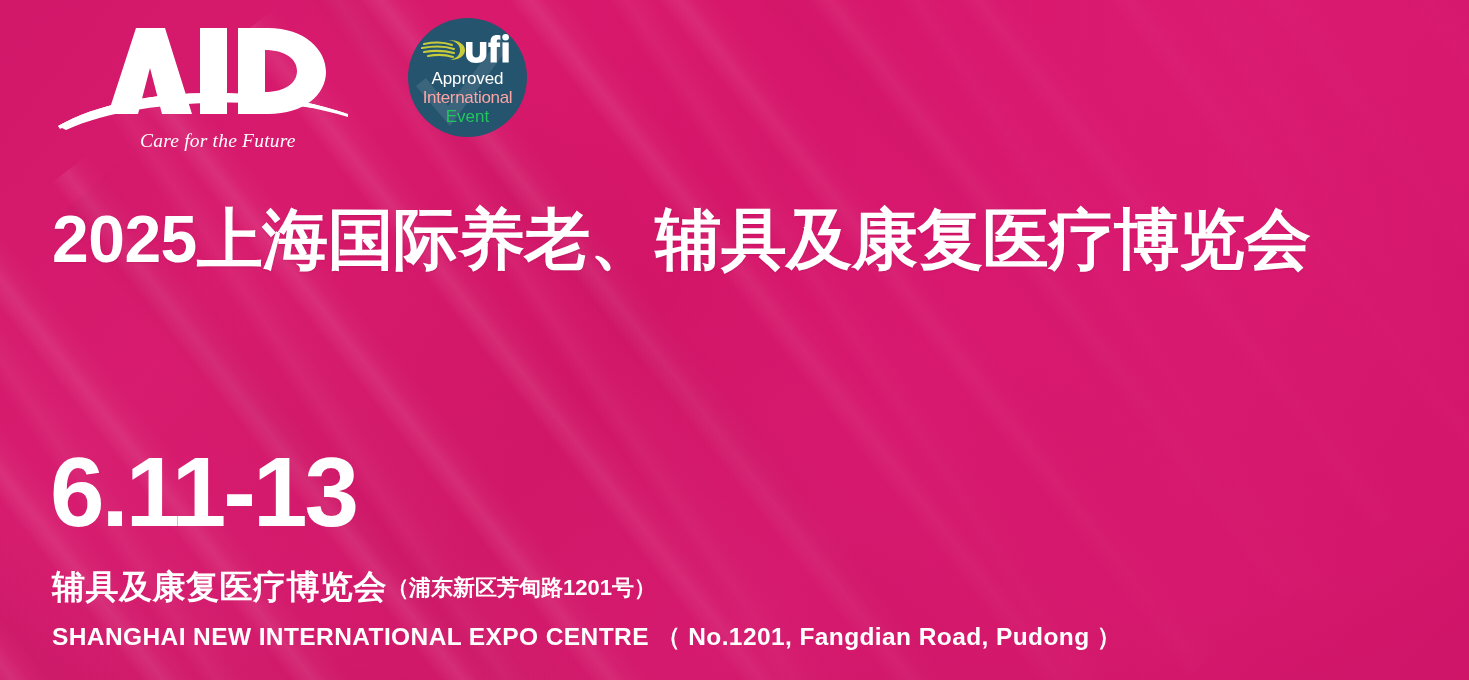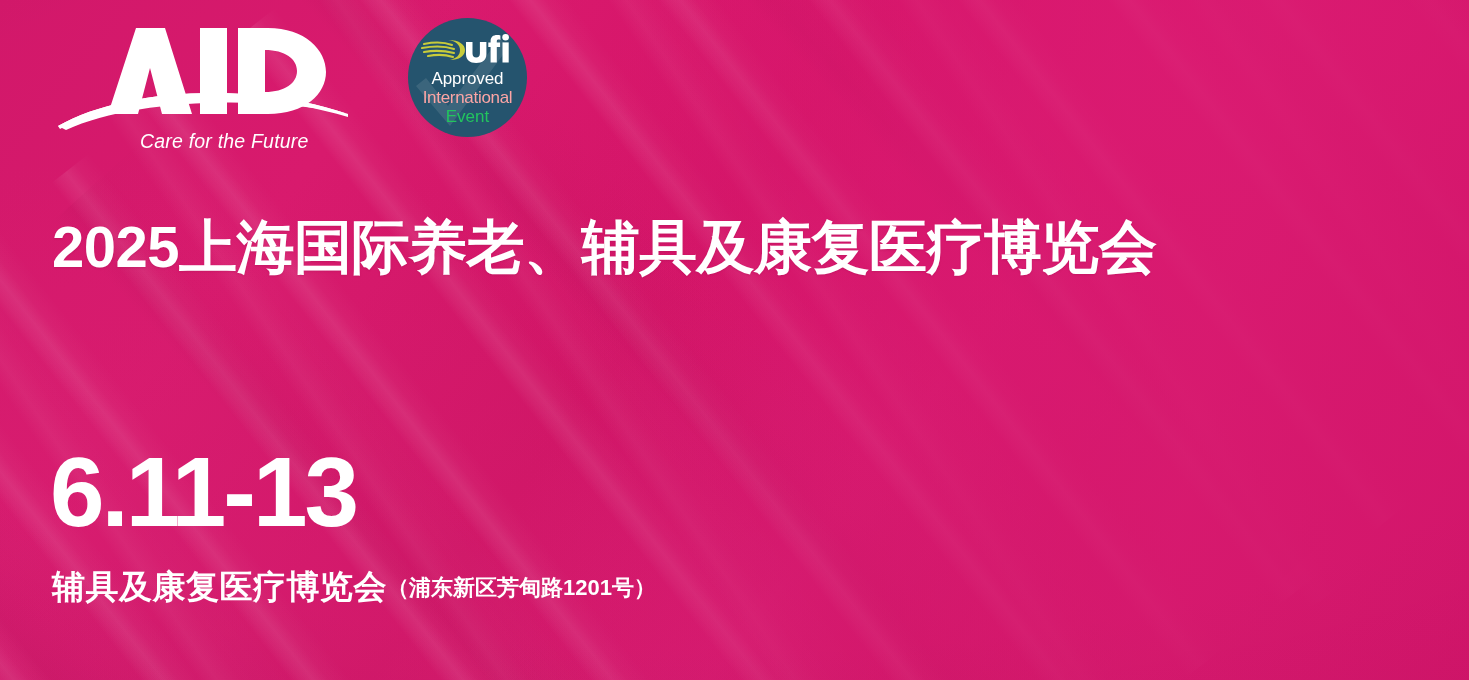--- a/index.html
+++ b/index.html
@@ -79,21 +79,21 @@
   }
   #aid-logo-svg{ display:block; width:300px; height:125px; }
   .logo-tagline{
     position:absolute; left:88px; top:112px;
     color:#ffffff;
     font-size:19.5px;
     font-style:italic;
     font-weight:400;
     letter-spacing:.2px;
     white-space:nowrap;
-    font-family:Liberation Sans, sans-serif;
+    font-family:Liberation Serif, serif;
     text-align:right;
   }
 
   
   #ufi-badge{
     position:absolute; left:408px; top:18px;
     width:119px; height:119px;
     border-radius:50%;
     background:#25546e;
     overflow:hidden;
@@ -120,23 +120,23 @@
     letter-spacing:-0.3px;
   }
   #ufi-event{
     position:absolute; left:0; top:90px; width:119px;
     text-align:center; color:#22c55e;
     font-size:17px; font-weight:400; line-height:1;
   }
 
   
   #title-cn{
-    position:absolute; left:52px; top:218px;
-    color:#ffffff;
-    font-size:58px;
+    position:absolute; left:52px; top:206px;
+    color:#ffffff;
+    font-size:66px;
     font-weight:700;
     line-height:1.0;
     letter-spacing:-0.5px;
     white-space:nowrap;
     font-family:"Liberation Sans","DejaVu Sans",sans-serif;
     text-shadow:0 1px 2px rgba(130,0,60,0.18);
   }
 
   #title-en{
     position:absolute; left:52px; top:316px;
@@ -258,15 +258,19 @@
 
     <div id="title-cn">2025上海国际养老、辅具及康复医疗博览会</div>
 
 
     <div id="event-date">6.11-13</div>
 
     <div id="venue-cn">
       <span class="vname">辅具及康复医疗博览会</span><span class="vaddr">（浦东新区芳甸路1201号）</span>
     </div>
 
+    <div id="venue-en">
+      <span>SHANGHAI NEW INTERNATIONAL EXPO CENTRE</span>
+      <span class="vaddr-en">（ No.1201, Fangdian Road, Pudong ）</span>
+    </div>
 
   </div>
 </div>
 
 </body></html>

